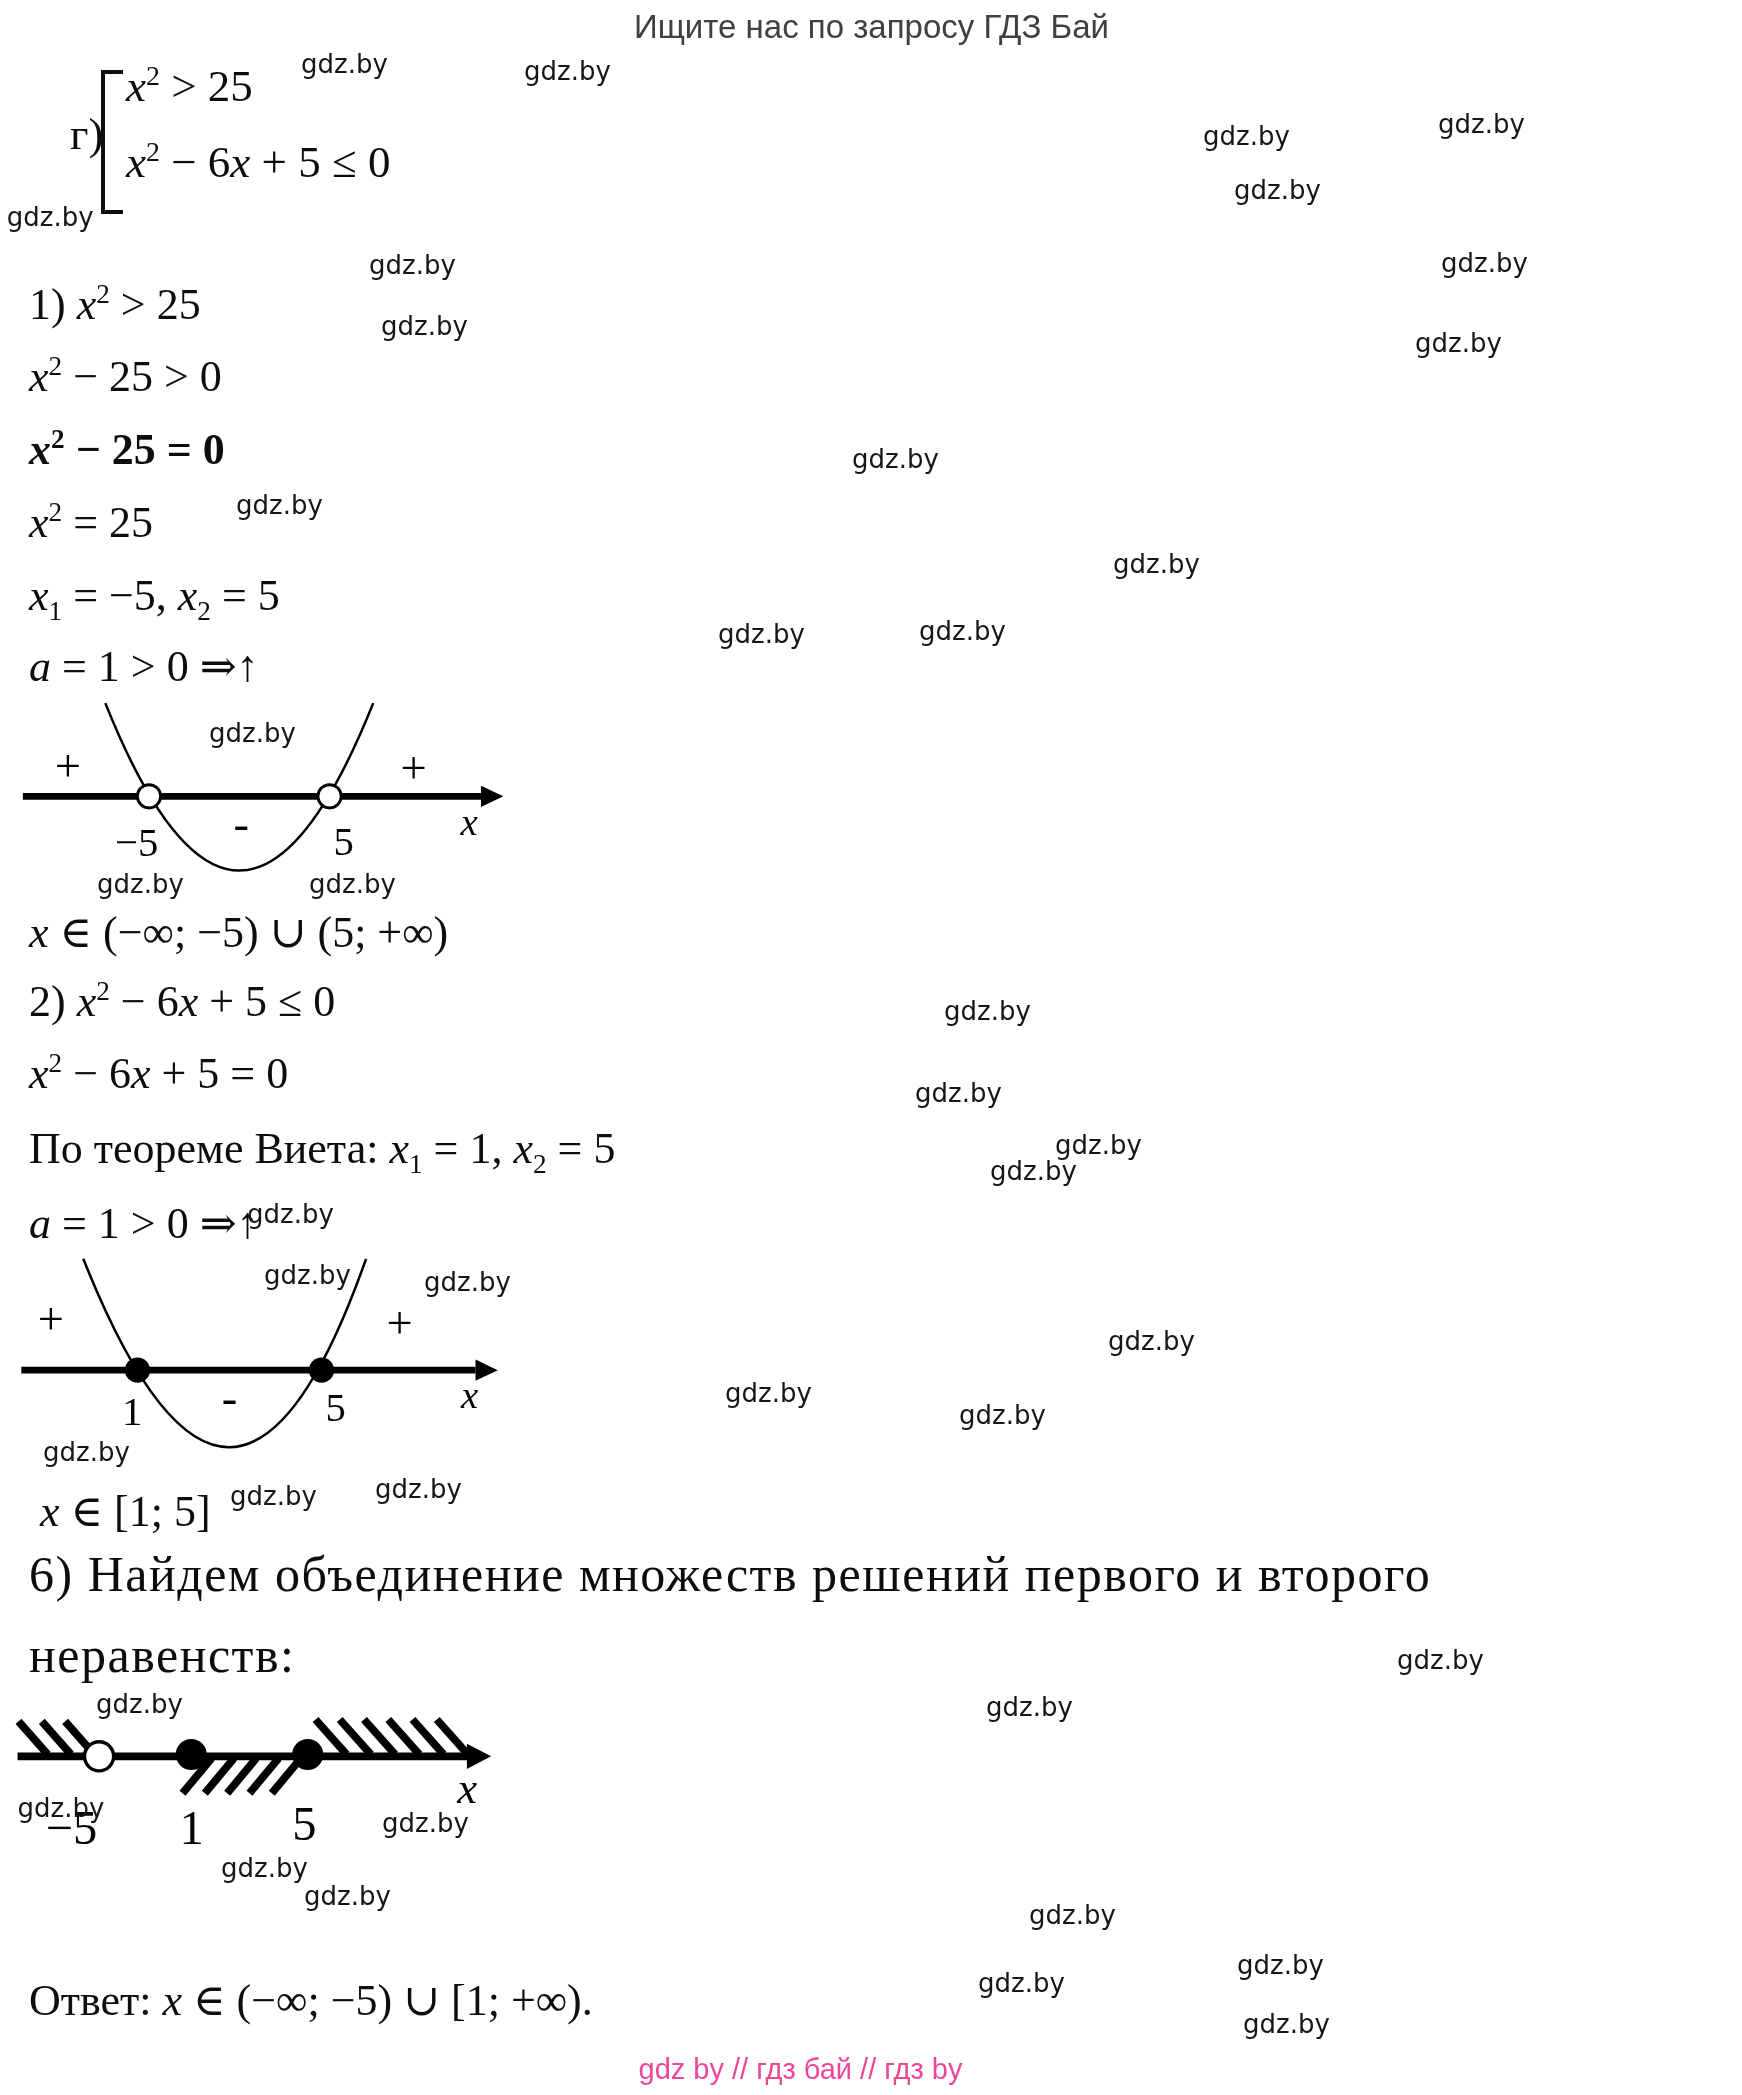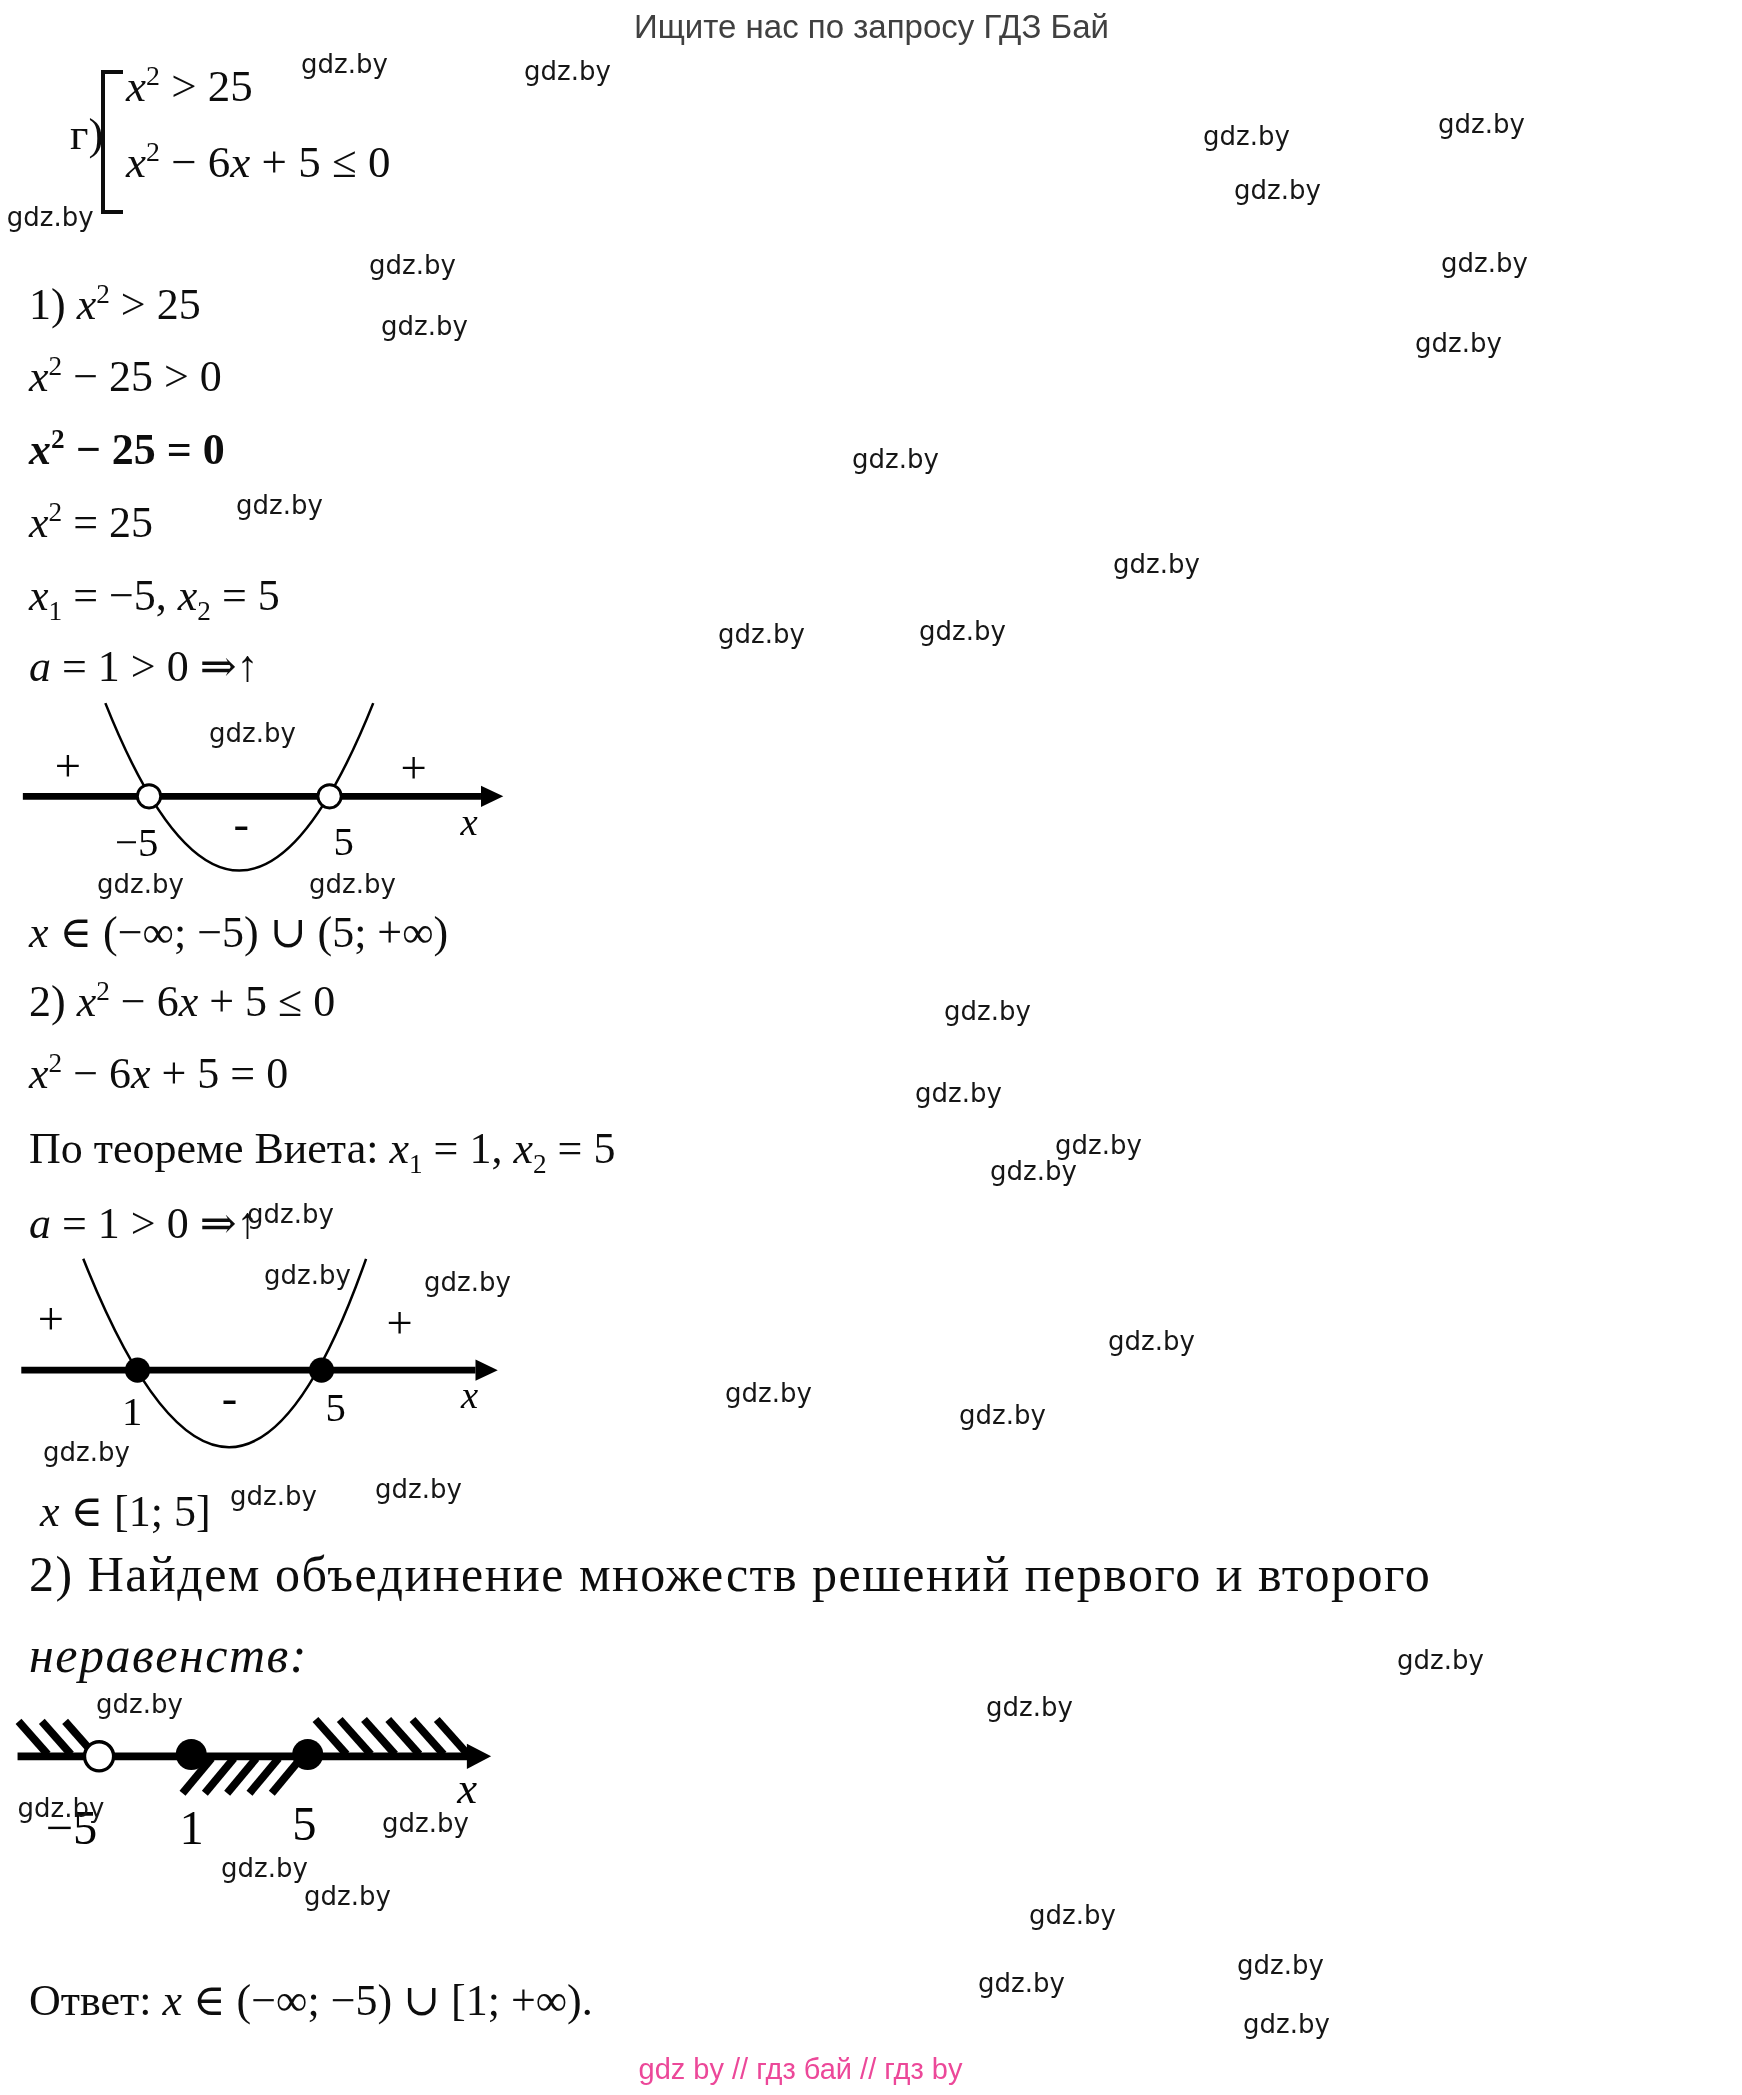--- a/index.html
+++ b/index.html
@@ -74,22 +74,22 @@
     <text x="25" y="84" font-size="48">+</text>
     <text x="385" y="88" font-size="48">+</text>
     <text x="215" y="165" font-size="48">-</text>
     <text x="462" y="160" font-size="40" class="ital">x</text>
     <text x="112" y="178" font-size="42">1</text>
     <text x="322" y="174" font-size="42">5</text>
   </svg>
 
   <div class="math fmt" style="left:40px;top:1487px;"><i>x</i> ∈ [1; 5]</div>
 
-  <div class="cyr" style="left:29px;top:1545px;">2) Найдем объединение множеств решений первого и второго</div>
-  <div class="cyr" style="left:29px;top:1626px;font-style:italic;">неравенств:</div>
+  <div class="cyr" style="left:29px;top:1545px;">6) Найдем объединение множеств решений первого и второго</div>
+  <div class="cyr" style="left:29px;top:1626px;">неравенств:</div>
 
   <svg style="left:2.9px;top:1696px;" width="689" height="209" viewBox="0 0 710 215">
     <line x1="15" y1="62" x2="480" y2="62" stroke="#000" stroke-width="8"></line>
     <polygon points="478,49 503,62 478,75" fill="#000"></polygon>
     <g stroke="#000" stroke-width="8">
       <line x1="16" y1="26" x2="46" y2="60"></line>
       <line x1="40" y1="26" x2="70" y2="60"></line>
       <line x1="64" y1="26" x2="94" y2="60"></line>
     </g>
     <g stroke="#000" stroke-width="8">

